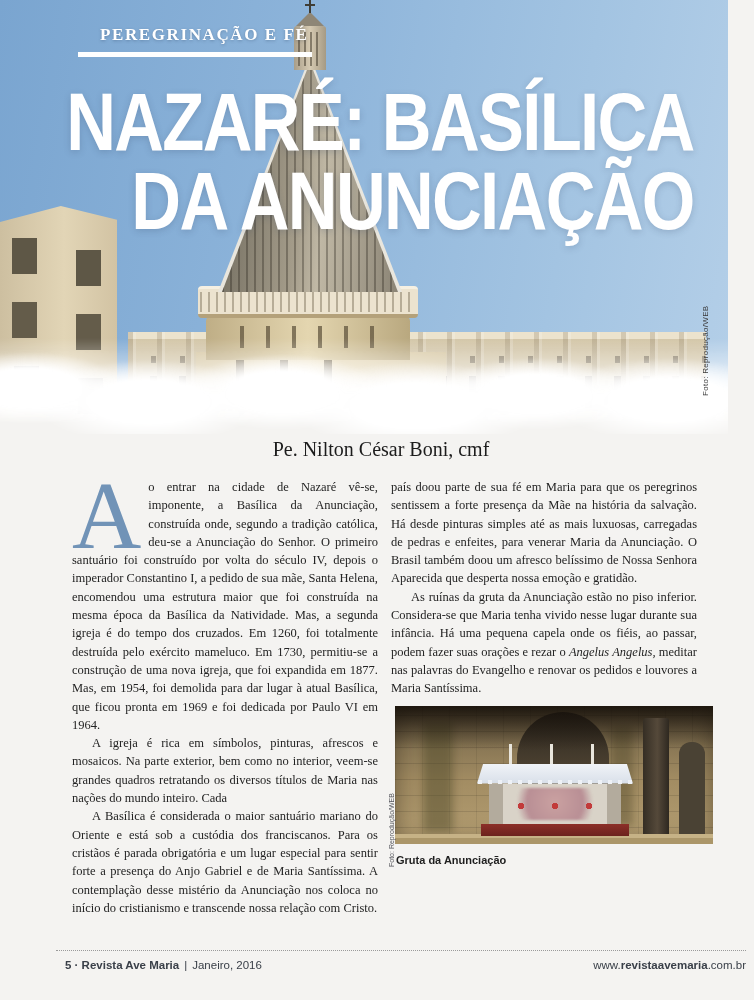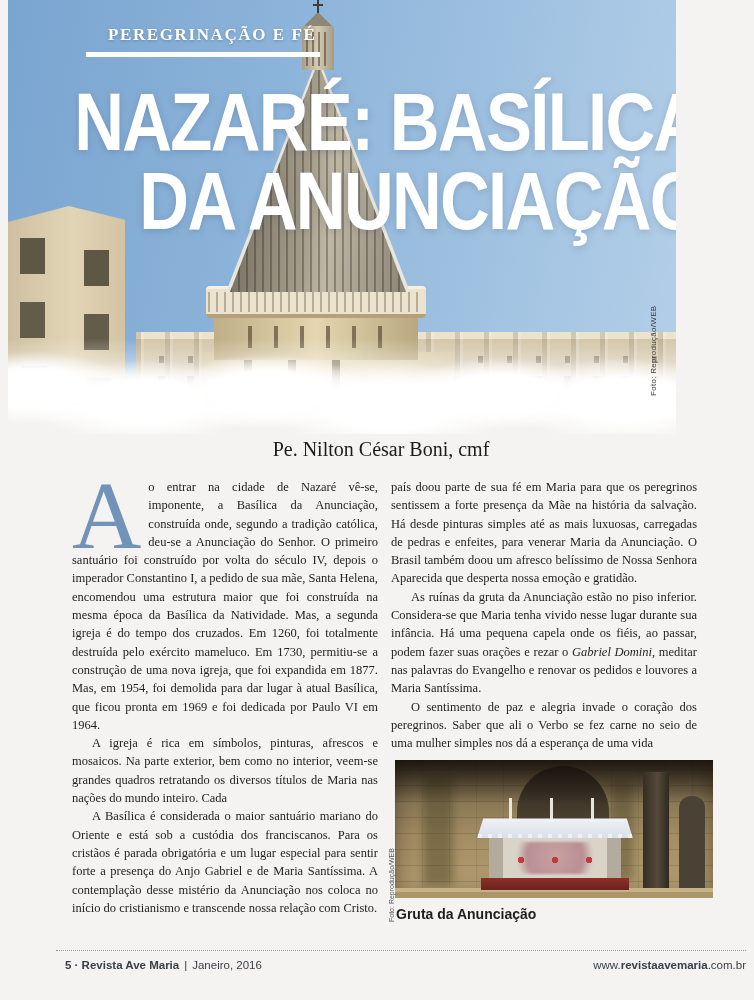--- a/index.html
+++ b/index.html
@@ -4,21 +4,21 @@
 <style>
   * { margin:0; padding:0; box-sizing:border-box; }
   html,body { background:#888; }
   .page {
     position:relative; width:754px; height:1000px; margin:0 auto;
     background:#f4f3f1; overflow:hidden;
     font-family:"Liberation Serif", serif; color:#232323;
   }
 
   
-  .hero { position:absolute; top:0; left:8px; width:668px; height:434px; overflow:hidden;
+  .hero { position:absolute; top:0; left:0; width:728px; height:434px; overflow:hidden;
     background:linear-gradient(100deg,#7aa5d0 0%,#8db4da 40%,#a3c4e2 75%,#b4cfe8 100%); }
 
   .wall { position:absolute; left:128px; top:332px; width:578px; height:102px;
     background:linear-gradient(180deg,#ece3cd 0 7px,#d4c7a9 7px,#c9bb9b 100%); }
   .wall .pilasters { position:absolute; inset:0;
     background:repeating-linear-gradient(90deg, rgba(120,104,78,.22) 0 5px, rgba(255,255,255,.18) 5px 8px, transparent 8px 29px); }
   .wall .vents { position:absolute; left:0; right:0; top:24px; height:7px;
     background:repeating-linear-gradient(90deg, transparent 0 23px, rgba(80,70,54,.55) 23px 28px, transparent 28px 29px); }
   .wall .windows { position:absolute; left:0; right:0; top:44px; height:32px;
     background:repeating-linear-gradient(90deg, transparent 0 22px, rgba(78,68,52,.8) 22px 29px, transparent 29px 29px); }
@@ -164,21 +164,21 @@
       radial-gradient(circle 5px at 76px 6px, #c23b3b 60%, transparent 65%); }
   .photo .altar-base { position:absolute; left:86px; top:118px; width:148px; height:12px;
     background:linear-gradient(180deg,#8c2f28,#6c221d); }
   .photo .steps { position:absolute; left:0; top:128px; width:318px; height:10px;
     background:linear-gradient(180deg,#c6b286 0 4px,#ab9669 4px 10px); }
 
   .figure-credit { position:absolute; left:-12px; bottom:2px; height:120px;
     writing-mode:vertical-rl; transform:rotate(180deg);
     font-family:"Liberation Sans",sans-serif; font-size:7px; color:#55565c; }
   .caption { margin:7px 0 0 1px; font-family:"Liberation Sans",sans-serif;
-    font-weight:700; font-size:14px; color:#1e1e1e; }
+    font-weight:700; font-size:11px; color:#1e1e1e; }
 
   
   .footer { position:absolute; left:56px; right:8px; top:950px;
     border-top:1px dotted #9a9a9a; padding-top:8px;
     display:flex; justify-content:space-between; align-items:baseline;
     font-family:"Liberation Sans",sans-serif; font-size:11.5px; color:#3a4049; }
   .footer .left { margin-left:9px; }
   .footer .sep { padding:0 5px; color:#3a4049; }
   .bold { font-weight:700; }
 </style>
@@ -234,22 +234,21 @@
   <div class="author">Pe. Nilton César Boni, cmf</div>
 
   <div class="columns">
     <div class="col">
       <p><span class="dropcap">A</span><span>o entrar na cidade de Nazaré vê-se, imponente, a Basílica da Anunciação, construída onde, segundo a tradição católica, deu-se a Anunciação do Senhor. O primeiro santuário foi construído por volta do século IV, depois o imperador Constantino I, a pedido de sua mãe, Santa Helena, encomendou uma estrutura maior que foi construída na mesma época da Basílica da Natividade. Mas, a segunda igreja é do tempo dos cruzados. Em 1260, foi totalmente destruída pelo exército mameluco. Em 1730, permitiu-se a construção de uma nova igreja, que foi expandida em 1877. Mas, em 1954, foi demolida para dar lugar à atual Basílica, que ficou pronta em 1969 e foi dedicada por Paulo VI em 1964.</span></p>
       <p class="indent">A igreja é rica em símbolos, pinturas, afrescos e mosaicos. Na parte exterior, bem como no interior, veem-se grandes quadros retratando os diversos títulos de Maria nas nações do mundo inteiro. Cada</p>
       <p class="indent">A Basílica é considerada o maior santuário mariano do Oriente e está sob a custódia dos franciscanos. Para os cristãos é parada obrigatória e um lugar especial para sentir forte a presença do Anjo Gabriel e de Maria Santíssima. A contemplação desse mistério da Anunciação nos coloca no início do cristianismo e transcende nossa relação com Cristo.</p>
     </div>
     <div class="col">
       <p>país doou parte de sua fé em Maria para que os peregrinos sentissem a forte presença da Mãe na história da salvação. Há desde pinturas simples até as mais luxuosas, carregadas de pedras e enfeites, para venerar Maria da Anunciação. O Brasil também doou um afresco belíssimo de Nossa Senhora Aparecida que desperta nossa emoção e gratidão.</p>
-      <p class="indent"><span>As ruínas da gruta da Anunciação estão no piso inferior. Considera-se que Maria tenha vivido nesse lugar durante sua infância. Há uma pequena capela onde os fiéis, ao passar, podem fazer suas orações e rezar o </span><i>Gabriel Domini,</i><span> meditar nas palavras do Evangelho e renovar os pedidos e louvores a Maria Santíssima.</span></p>
-      <p class="indent">O sentimento de paz e alegria invade o coração dos peregrinos. Saber que ali o Verbo se fez carne no seio de uma mulher simples nos dá a esperança de uma vida</p>
+      <p class="indent"><span>As ruínas da gruta da Anunciação estão no piso inferior. Considera-se que Maria tenha vivido nesse lugar durante sua infância. Há uma pequena capela onde os fiéis, ao passar, podem fazer suas orações e rezar o </span><i>Angelus Angelus,</i><span> meditar nas palavras do Evangelho e renovar os pedidos e louvores a Maria Santíssima.</span></p>
 
       <div class="figure">
         <div class="photo">
           <div class="masonry"></div>
           <div class="vine-left"></div>
           <div class="vine-right"></div>
           <div class="arch"></div>
           <div class="ceiling"></div>
           <div class="pillar-right"></div>
           <div class="recess-right"></div>

